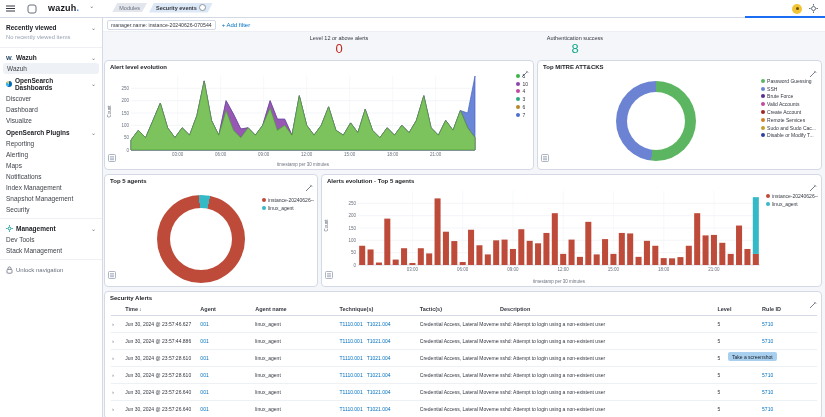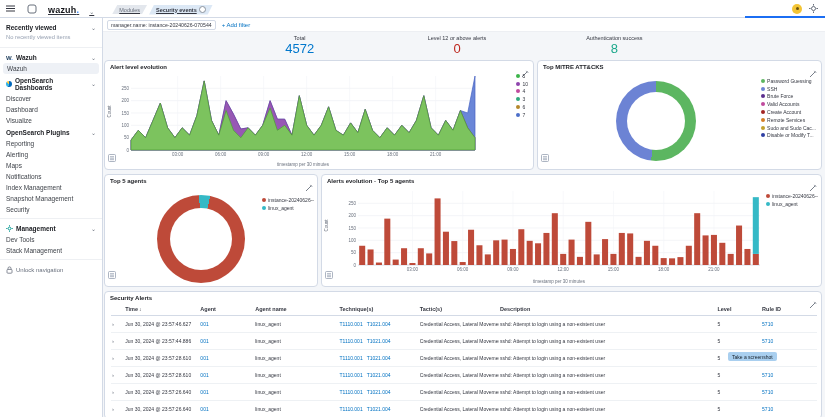--- a/index.html
+++ b/index.html
@@ -3,21 +3,21 @@
 <meta charset="utf-8">
 <style>
   html,body{margin:0;padding:0;}
   body{width:825px;height:417px;overflow:hidden;background:#F4F6F9;
        font-family:"Liberation Sans",sans-serif;color:#343741;-webkit-font-smoothing:antialiased;}
   .app{width:825px;height:417px;position:relative;}
 
   
   .navbar{height:17px;background:#fff;border-bottom:1px solid #D3DAE6;display:flex;
           align-items:center;position:relative;z-index:5;padding:0 4px;}
-  .nav-left{display:flex;align-items:flex-end;gap:10px;text-decoration:underline;}
+  .nav-left{display:flex;align-items:flex-start;gap:10px;}
   .icon-btn{display:flex;align-items:center;justify-content:center;width:12px;height:12px;}
   .logo{font-size:9px;font-weight:bold;color:#15161A;letter-spacing:.2px;}
   .logo .dot{color:#3585F9;}
   .crumbs{display:flex;align-items:center;margin-left:8px;gap:2px;}
   .crumb{font-size:5.5px;padding:1.5px 7px;clip-path:polygon(5px 0,100% 0,calc(100% - 5px) 100%,0 100%);}
   .crumb.grey{background:#E3E7ED;color:#69707D;}
   .crumb.active{background:#DCE8F5;color:#343741;font-weight:bold;display:flex;align-items:center;gap:2px;}
   .pin-circ{width:5px;height:5px;border:0.8px solid #8a929c;border-radius:50%;display:inline-block;background:#fff;}
   .nav-right{margin-left:auto;display:flex;align-items:center;gap:5px;padding-right:2px;}
   .avatar{width:10px;height:10px;border-radius:50%;background:#F3C536;display:flex;align-items:center;justify-content:center;}
@@ -227,24 +227,20 @@
     </aside>
 
     <main class="main">
       <div class="filterbar">
         <span class="fpill">manager.name: instance-20240626-070544</span>
         <span class="addf">+ Add filter</span>
       </div>
 
       <div class="content">
         <div class="stats">
-            <div class="stat">
-              <div class="stat-label">Total</div>
-              <div class="stat-value" style="color: rgb(0, 119, 204);">4572</div>
-            </div>
             <div class="stat">
               <div class="stat-label">Level 12 or above alerts</div>
               <div class="stat-value" style="color: rgb(189, 39, 30);">0</div>
             </div>
             <div class="stat">
               <div class="stat-label">Authentication success</div>
               <div class="stat-value" style="color: rgb(28, 168, 139);">8</div>
             </div>
           </div>
 

